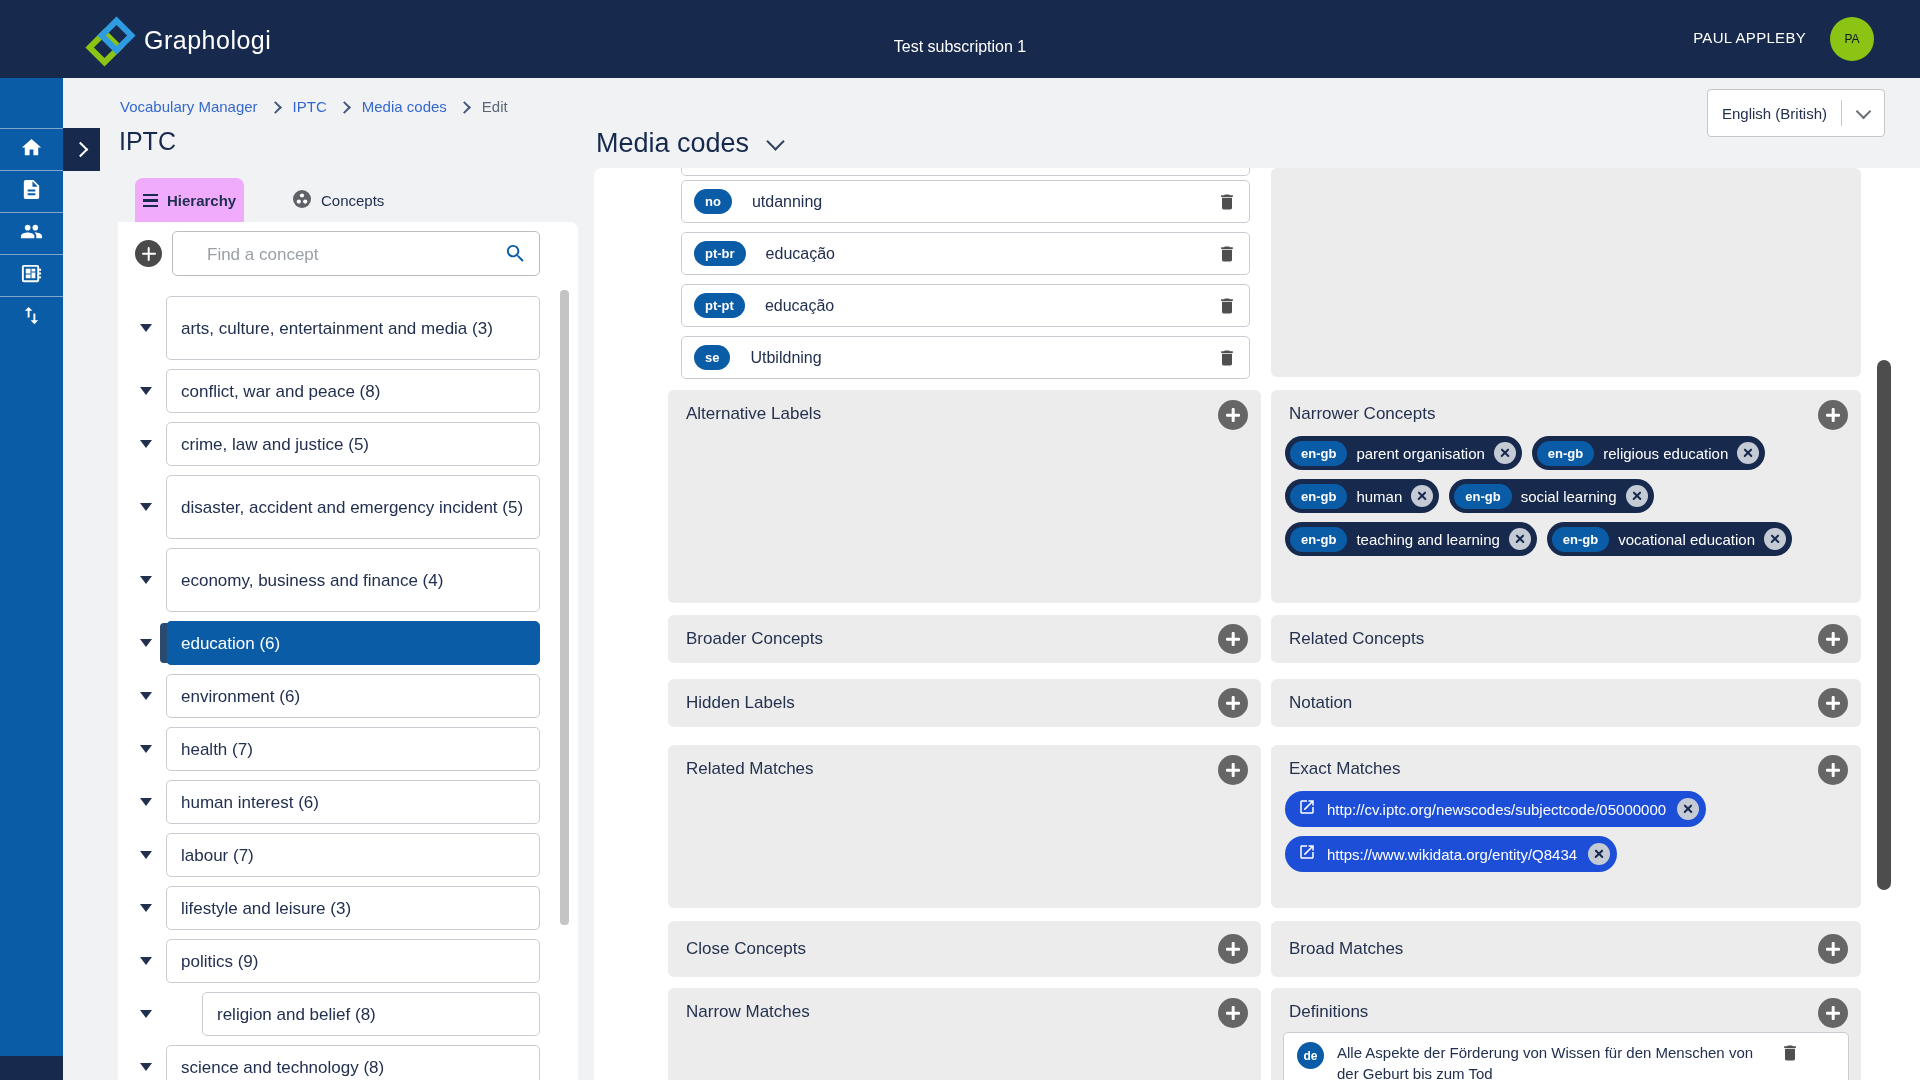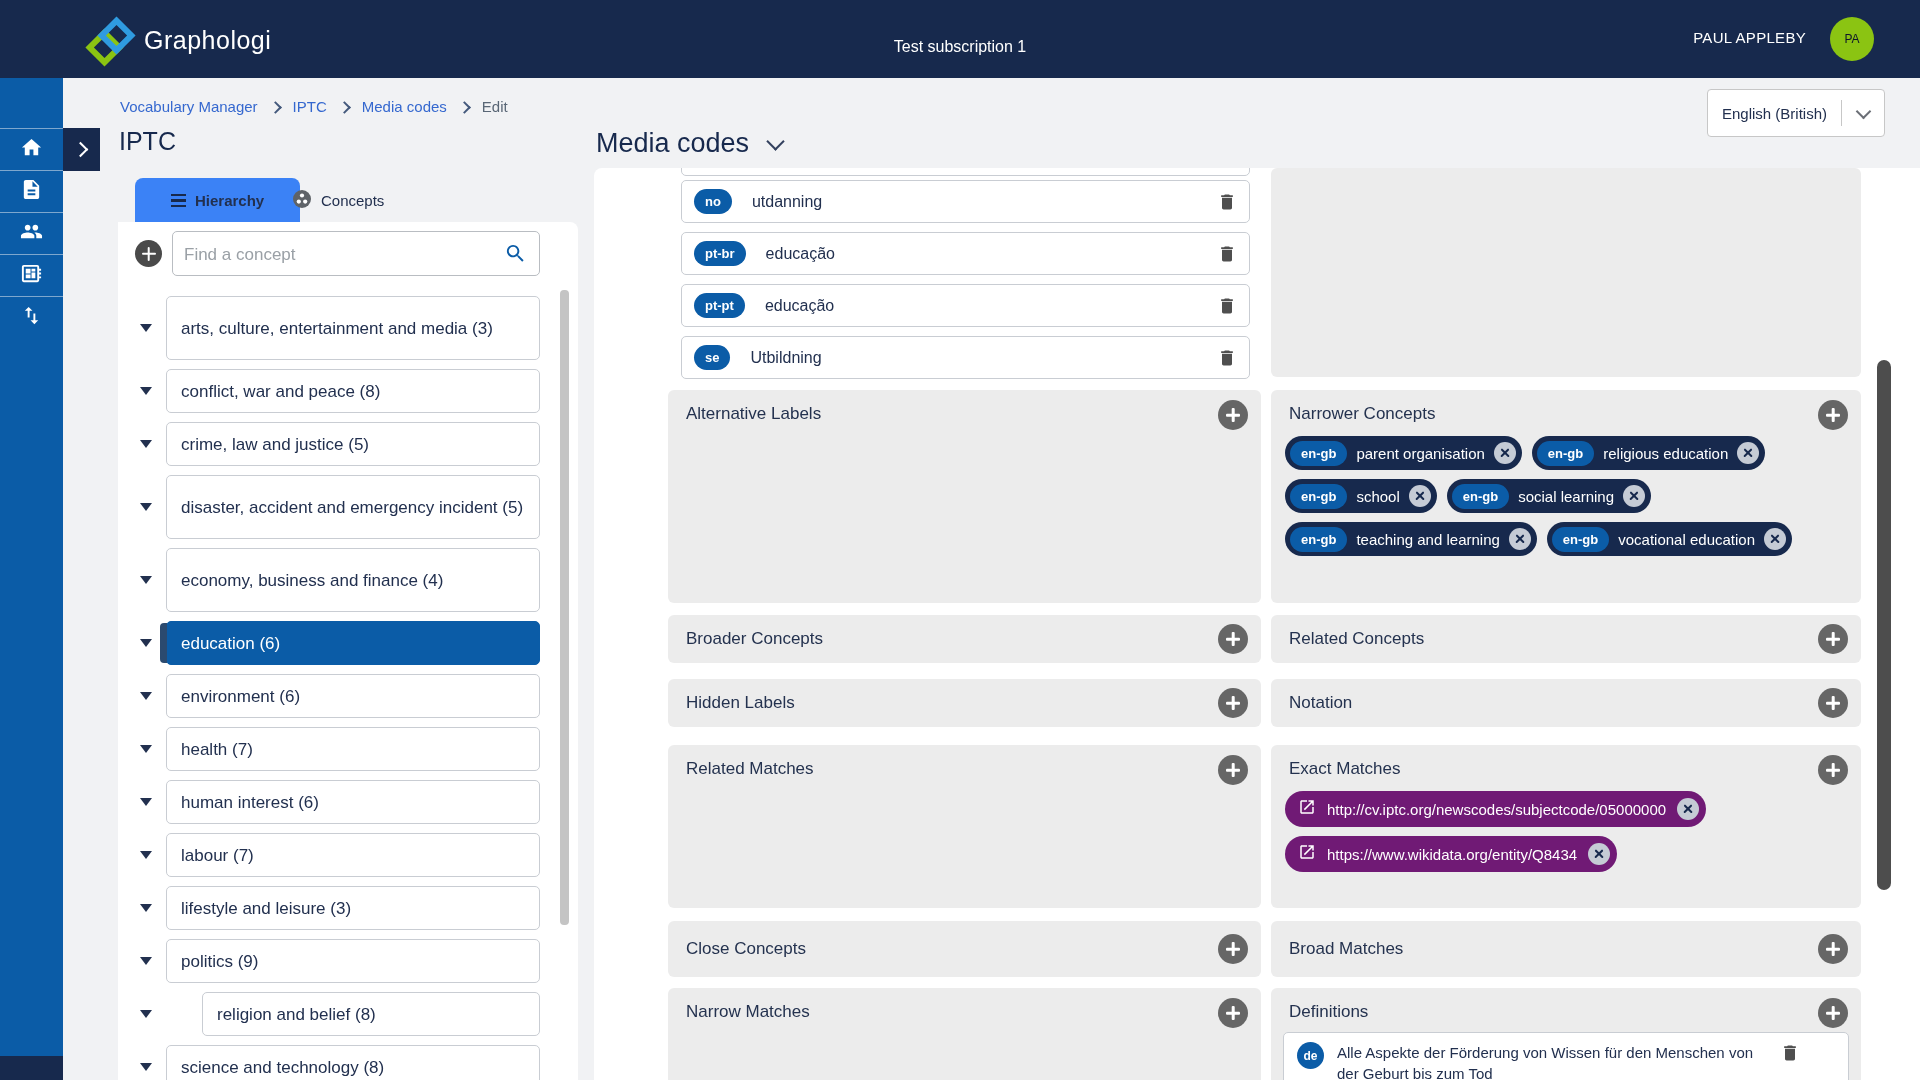--- a/index.html
+++ b/index.html
@@ -41,34 +41,34 @@
             align-items:center;cursor:pointer;}
   .lang-value{flex:1;text-align:center;color:#22304f;font-size:15px;}
   .lang-div{width:1px;height:26px;background:#c7c7c7;}
   .lang-chev-zone{width:42px;display:flex;align-items:center;justify-content:center;}
   .chev-down{display:inline-block;width:9px;height:9px;border-right:2px solid #6b6f76;
              border-bottom:2px solid #6b6f76;transform:rotate(45deg);margin-top:-4px;}
   
   .iptc-title{position:absolute;left:119px;top:127px;font-size:25px;color:#17294d;font-weight:500;}
   .tab{position:absolute;top:178px;height:45px;display:flex;align-items:center;gap:9px;
        font-size:15px;color:#22304f;cursor:pointer;box-sizing:border-box;}
-  .tab.active{background:#3b82f6;border-radius:8px 8px 0 0;font-weight:bold;padding:0 36px;}
+  .tab.active{background:#f0abfc;border-radius:8px 8px 0 0;font-weight:bold;padding:0 8px;}
   .hier-icon{display:flex;flex-direction:column;gap:3px;}
   .hier-icon i{display:block;width:15px;height:2.5px;background:#17294d;}
   .tree-panel{position:absolute;left:118px;top:222px;width:460px;height:858px;background:#fff;
               border-radius:0 8px 0 0;overflow:hidden;}
   .plus{width:30px;height:30px;border-radius:50%;background:#666;border:none;position:relative;
         cursor:pointer;flex:none;padding:0;}
   .plus::before,.plus::after{content:"";position:absolute;left:50%;top:50%;background:#fff;border-radius:1px;}
   .plus::before{width:14px;height:2.6px;transform:translate(-50%,-50%);}
   .plus::after{width:2.6px;height:14px;transform:translate(-50%,-50%);}
   .plus.small{width:27px;height:27px;background:#4a4a4a;}
   .search-wrap{position:absolute;left:54px;top:9px;width:368px;height:45px;border:1px solid #b9bdc2;
                border-radius:5px;box-sizing:border-box;background:#fff;}
-  .search-wrap input{position:absolute;left:9px;top:0;width:300px;height:43px;border:none;outline:none;
+  .search-wrap input{position:absolute;left:32px;top:0;width:300px;height:43px;border:none;outline:none;
                font-size:17px;color:#22304f;font-family:"Liberation Sans",sans-serif;background:transparent;}
   .search-wrap input::placeholder{color:#9aa0a6;}
   .search-ico{position:absolute;right:12px;top:10px;}
   .tree-row{position:absolute;left:22px;width:400px;display:flex;align-items:center;}
   .caret{width:0;height:0;border-left:6px solid transparent;border-right:6px solid transparent;
          border-top:8px solid #22304f;cursor:pointer;flex:none;}
   .tree-card{flex:1;margin-left:14px;height:100%;background:#fff;border:1px solid #c9cdd3;
              border-radius:5px;display:flex;align-items:center;padding:0 14px;box-sizing:border-box;
              font-size:17px;color:#22304f;line-height:21px;cursor:pointer;}
   .tree-card.selected{background:#0b5ca7;border-color:#0b5ca7;color:#fff;position:relative;}
@@ -102,21 +102,21 @@
         border-radius:13px;}
   .chip .ctext{color:#fff;font-size:15px;}
   .xcirc{width:22px;height:22px;border-radius:50%;background:#c5cbd5;position:relative;
          display:inline-block;flex:none;cursor:pointer;}
   .xcirc::before,.xcirc::after{content:"";position:absolute;left:50%;top:50%;width:11px;height:2.4px;
          background:#17294d;border-radius:1px;}
   .xcirc::before{transform:translate(-50%,-50%) rotate(45deg);}
   .xcirc::after{transform:translate(-50%,-50%) rotate(-45deg);}
   .linkchips{position:absolute;left:14px;top:46px;display:flex;flex-direction:column;
              align-items:flex-start;gap:9px;}
-  .linkchip{height:36px;border-radius:18px;background:#701a75;display:inline-flex;align-items:center;
+  .linkchip{height:36px;border-radius:18px;background:#1d4ed8;display:inline-flex;align-items:center;
             padding:0 7px 0 13px;gap:11px;cursor:pointer;}
   .linkchip .url{color:#fff;font-size:15px;}
   .defcard{position:absolute;left:12px;top:44px;right:12px;height:90px;background:#fff;
            border:1px solid #c9cdd3;border-radius:5px;box-sizing:border-box;display:flex;
            align-items:flex-start;padding:9px 13px;gap:13px;}
   .defbadge{width:27px;height:27px;border-radius:50%;background:#0b5ca7;color:#fff;font-size:12px;
             font-weight:bold;display:flex;align-items:center;justify-content:center;flex:none;}
   .deftext{font-size:15px;color:#22304f;line-height:21px;max-width:430px;flex:1;}
   .main-scroll{position:absolute;left:1283px;top:192px;width:14px;height:530px;background:#4d4d4d;
                border-radius:7px;}
@@ -328,21 +328,21 @@
         <span class="ctext">parent organisation</span>
         <span class="xcirc"></span>
       </span>
       <span class="chip">
         <span class="cbadge">en-gb</span>
         <span class="ctext">religious education</span>
         <span class="xcirc"></span>
       </span>
       <span class="chip">
         <span class="cbadge">en-gb</span>
-        <span class="ctext">school</span>
+        <span class="ctext">human</span>
         <span class="xcirc"></span>
       </span>
       <span class="chip">
         <span class="cbadge">en-gb</span>
         <span class="ctext">social learning</span>
         <span class="xcirc"></span>
       </span>
       <span class="chip">
         <span class="cbadge">en-gb</span>
         <span class="ctext">teaching and learning</span>

